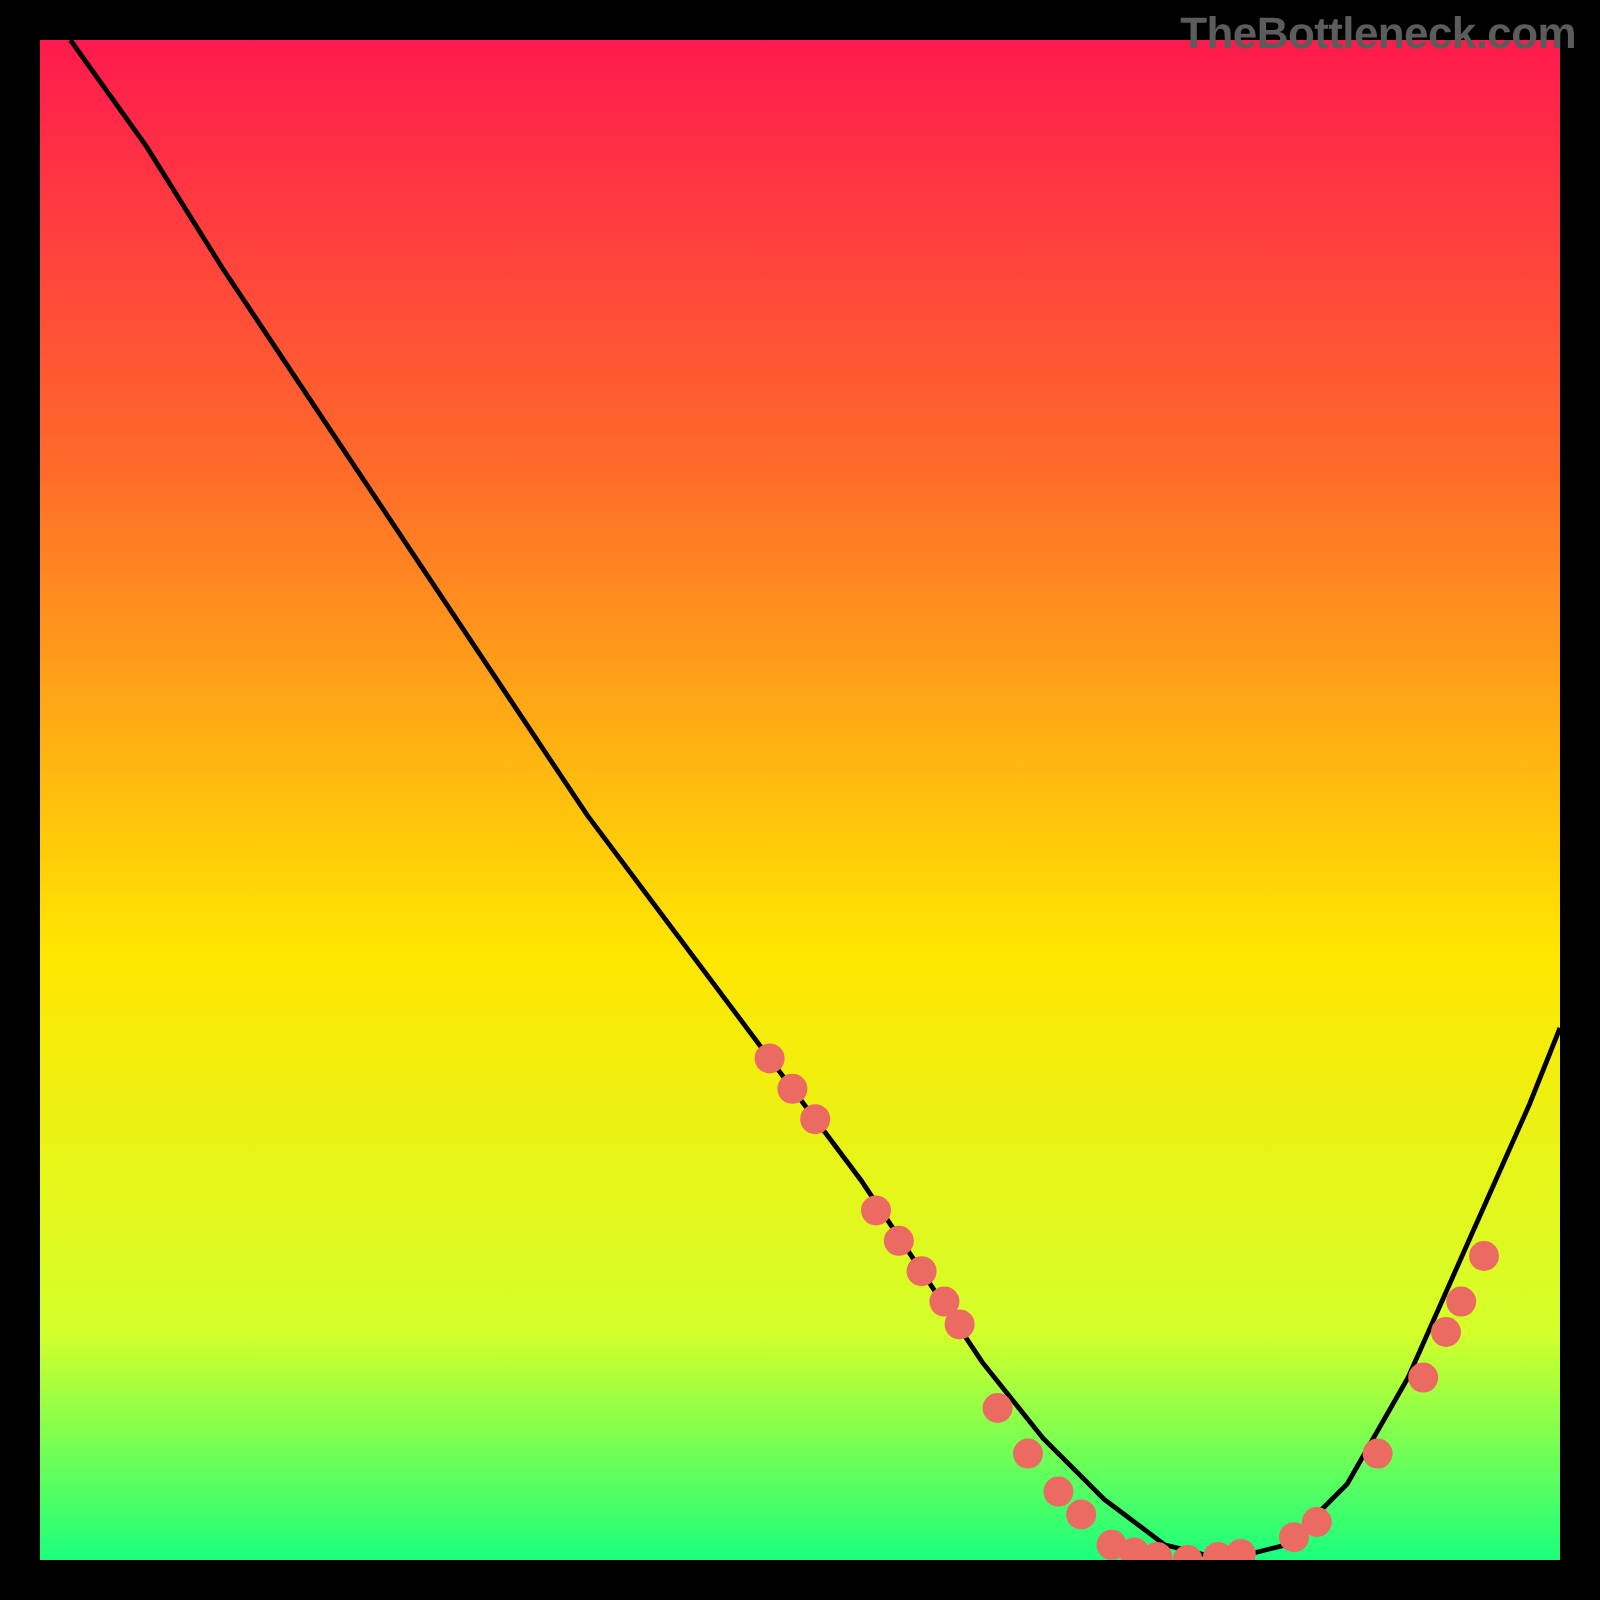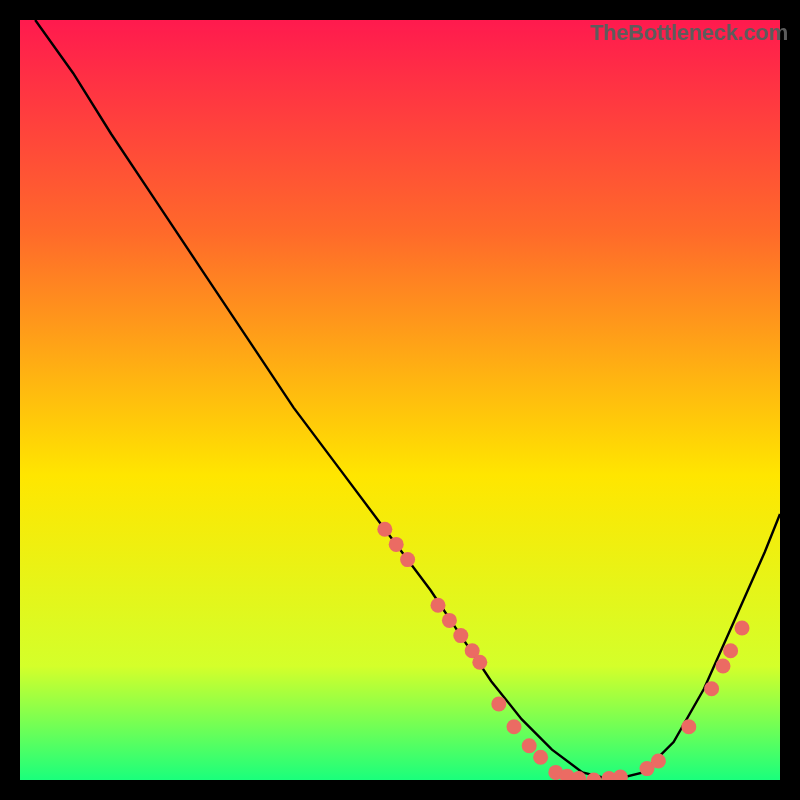--- a/index.html
+++ b/index.html
@@ -12,21 +12,21 @@
     font-family: Arial, sans-serif;
   }
   .container {
     position: relative;
     width: 800px;
     height: 800px;
     background: #000;
   }
   .watermark {
     position: absolute;
-    top: 20px;
+    top: 4px;
     right: 12px;
     color: #5c5c5c;
     font-size: 22px;
     font-weight: 600;
     letter-spacing: -0.3px;
     z-index: 30;
   }
   .plot-area {
     position: absolute;
     left: 20px;

